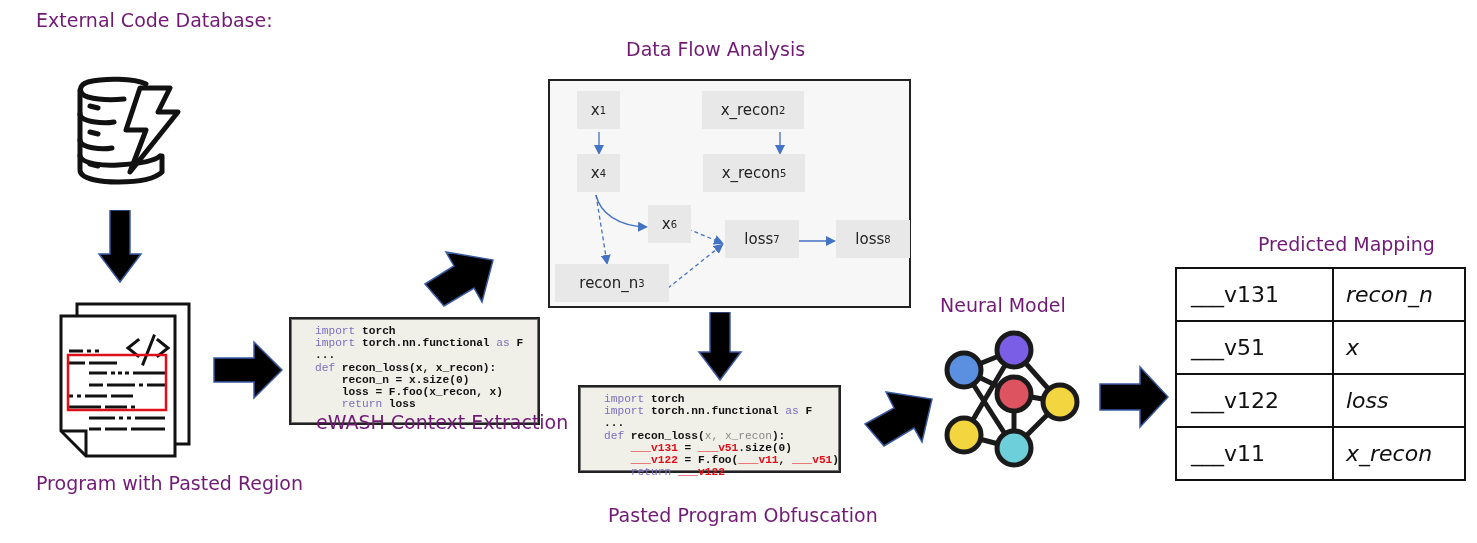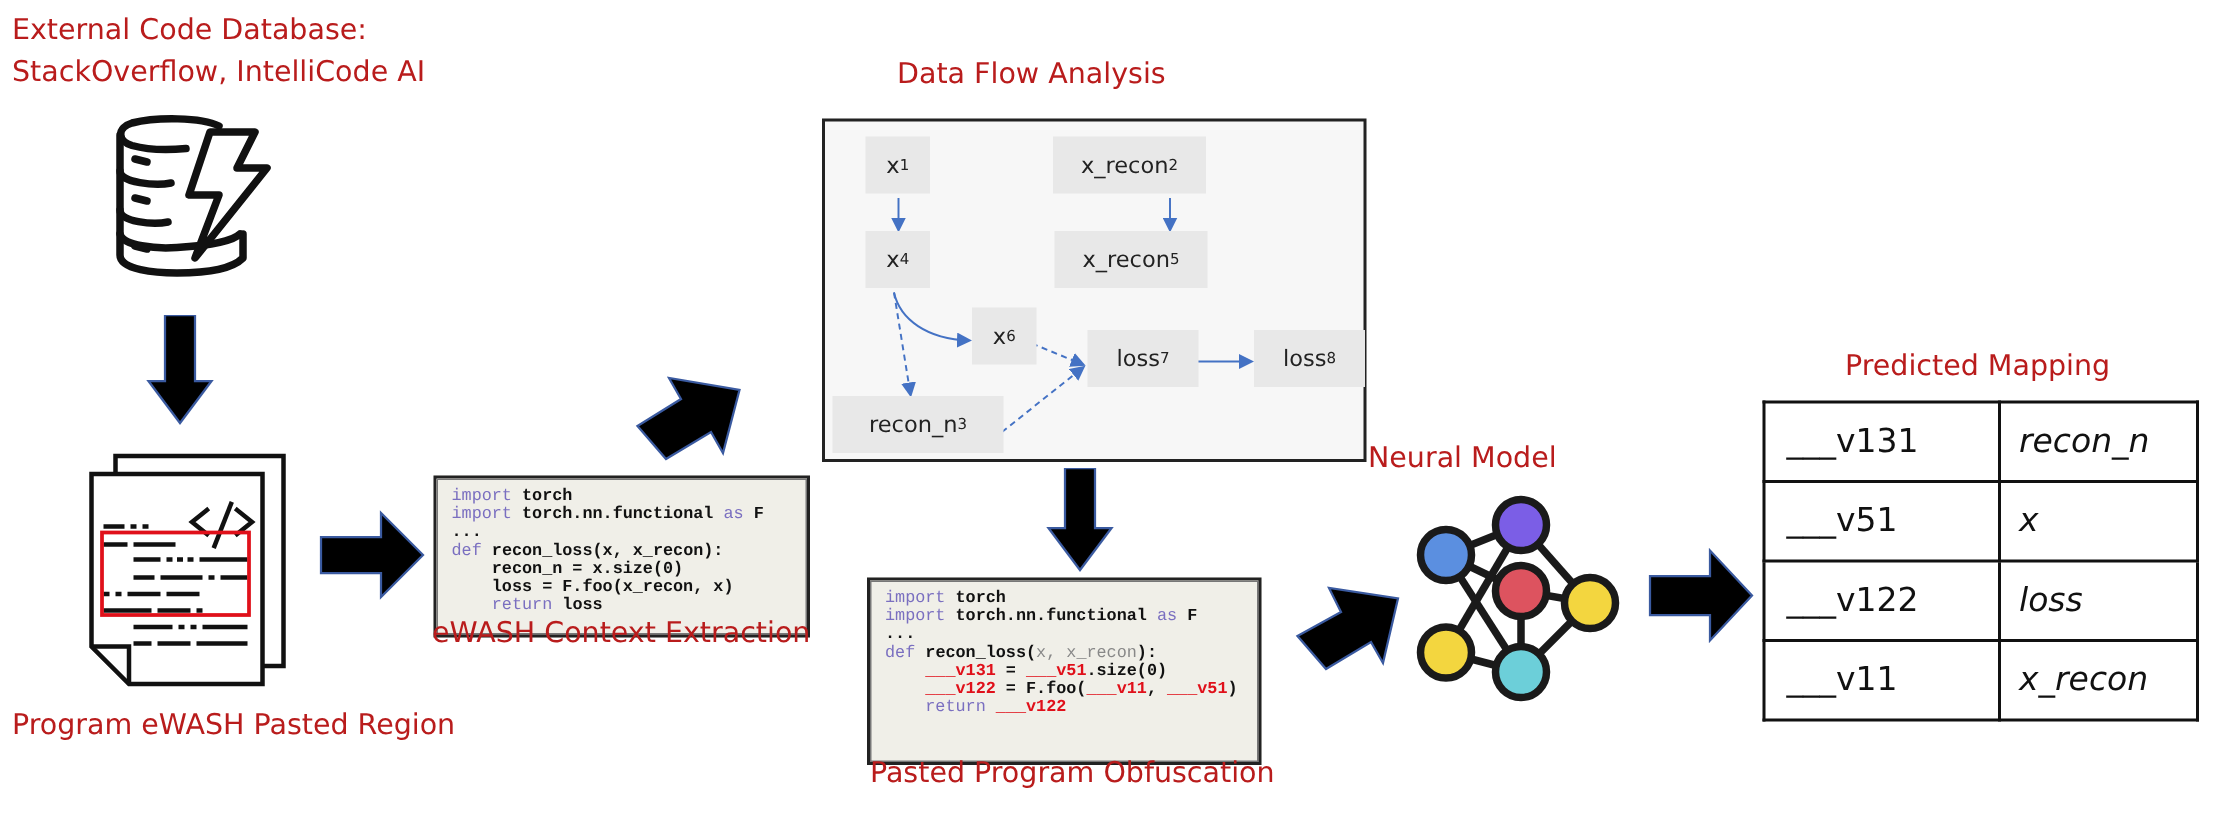--- a/index.html
+++ b/index.html
@@ -1,37 +1,36 @@
 <!DOCTYPE html>
 <html><head>
 <meta charset="utf-8">
 <style>
   html, body { margin:0; padding:0; background:#ffffff; }
   body { width:1477px; height:543px; position:relative; overflow:hidden; font-family:"Liberation Sans", sans-serif; color:#111; }
   .abs { position:absolute; }
-  .label { font-family:"DejaVu Sans", sans-serif; font-size:19px; color:#b91c1c; white-space:nowrap; }
+  .label { font-family:"DejaVu Sans", sans-serif; font-size:19px; color:#701a75; white-space:nowrap;margin-left:28px; }
   .title-ext { left:8px; top:6px; font-size:19px; line-height:28px; }
-  .code { background:#f0efe8; border:2px solid #222; box-shadow: 0 0 0 1px #777 inset; font-family:"Liberation Mono", monospace; font-size:11.2px; line-height:12.2px; padding:6px 10px; box-sizing:border-box; font-weight:bold; color:#111; white-space:pre; }
+  .code { background:#f0efe8; border:2px solid #222; box-shadow: 0 0 0 1px #777 inset; font-family:"Liberation Mono", monospace; font-size:11.2px; line-height:12.2px; padding:6px 24px; box-sizing:border-box; font-weight:bold; color:#111; white-space:pre; }
   .kw { color:#7a6fc0; font-weight:normal; }
   .grey { color:#888; font-weight:normal; }
   .red { color:#e0101a; }
   .dfa { left:548px; top:79px; width:363px; height:229px; background:#f7f7f7; border:2px solid #222; box-sizing:border-box; }
   .node { position:absolute; background:#e8e8e8; font-family:"DejaVu Sans", sans-serif; font-size:15px; color:#222; display:flex; align-items:center; justify-content:center; }
   .node sub { font-size:10px; vertical-align:-3px; }
   table.map { position:absolute; left:1175px; top:267px; border-collapse:collapse; }
   table.map td { border:2px solid #111; height:53px; font-family:"DejaVu Sans", sans-serif; font-size:22px; padding:0 0 0 14px; box-sizing:border-box; }
   table.map td.c1 { width:157px; }
   table.map td.c2 { width:132px; font-style:italic; padding-left:12px; }
 </style>
 </head>
 <body>
 
 <div class="abs label title-ext">
   <div>External Code Database:</div>
-  <div>StackOverflow, IntelliCode AI</div>
 </div>
 
 <svg class="abs" style="left:74px;top:72px" width="115" height="130" viewBox="0 0 115 130">
   <g fill="none" stroke="#111" stroke-width="5" stroke-linejoin="round" stroke-linecap="round">
     <path d="M72,12 C60,6 30,6 14,10 C4,13 4,22 14,25 C25,28 40,28 50,27"></path>
     <path d="M6,18 L6,42 C6,50 30,52 40,50"></path>
     <path d="M6,42 L6,68 C6,76 28,78 38,76"></path>
     <path d="M6,68 L6,98 C6,108 30,110 44,110 C62,110 80,108 88,100 L88,84"></path>
     <path d="M6,84 C8,92 30,94 44,93 C60,92 80,90 86,84"></path>
     <line x1="16" y1="34" x2="24" y2="36"></line>
@@ -82,21 +81,21 @@
       <line x1="64" y1="118" x2="68" y2="118"></line>
       <line x1="72" y1="118" x2="76" y2="118"></line>
       <line x1="80" y1="118" x2="110" y2="118"></line>
     <line x1="34" y1="129" x2="46" y2="129"></line>
       <line x1="50" y1="129" x2="72" y2="129"></line>
       <line x1="76" y1="129" x2="110" y2="129"></line>
   </g>
   <rect x="13" y="55" width="98" height="55" fill="none" stroke="#e0101a" stroke-width="2.5"></rect>
 </svg>
 
-<div class="abs label" style="left:8px;top:472px">Program eWASH Pasted Region</div>
+<div class="abs label" style="left:8px;top:472px">Program with Pasted Region</div>
 
 <svg class="abs" style="left:212px;top:338px" width="72" height="65" viewBox="0 0 72 65">
   <path d="M2,20 L42,20 L42,4 L70,32 L42,60 L42,44 L2,44 Z" fill="#000" stroke="#3a5aa0" stroke-width="1.5"></path>
 </svg>
 
 <div class="abs code" style="left:289px;top:317px;width:251px;height:108px"><span class="kw">import</span> torch
 <span class="kw">import</span> torch.nn.functional <span class="kw">as</span> F
 ...
 <span class="kw">def</span> recon_loss(x, x_recon):
     recon_n = x.size(0)
@@ -157,21 +156,21 @@
   <div class="node" style="left:5px;top:183px;width:114px;height:38px">
       <span>recon_n</span>
       <sub>3</sub>
     </div>
 </div>
 
 <svg class="abs" style="left:695px;top:312px" width="50" height="70" viewBox="0 0 50 70">
   <path d="M15,0 L35,0 L35,40 L46,40 L25,68 L4,40 L15,40 Z" fill="#000" stroke="#3a5aa0" stroke-width="1.5"></path>
 </svg>
 
-<div class="abs code" style="left:578px;top:385px;width:263px;height:125px"><span class="kw">import</span><span> torch</span>
+<div class="abs code" style="left:578px;top:385px;width:263px;height:88px"><span class="kw">import</span><span> torch</span>
 <span class="kw">import</span><span> torch.nn.functional </span><span class="kw">as</span><span> F</span>
 <span>...</span>
 <span class="kw">def</span><span> recon_loss(</span><span class="grey">x, x_recon</span><span>):</span>
     <span class="red">___v131</span><span> = </span><span class="red">___v51</span><span>.size(0)</span>
     <span class="red">___v122</span><span> = F.foo(</span><span class="red">___v11</span><span>, </span><span class="red">___v51</span><span>)</span>
     <span class="kw">return</span> <span class="red">___v122</span></div>
 <div class="abs label" style="left:580px;top:504px">Pasted Program Obfuscation</div>
 
 <svg class="abs" style="left:862px;top:382px" width="75" height="70" viewBox="0 0 75 70">
   <path d="M3,42 L32,26 L24,10 L70,17 L60,60 L52,46 L22,64 Z" fill="#000" stroke="#3a5aa0" stroke-width="1.5"></path>

